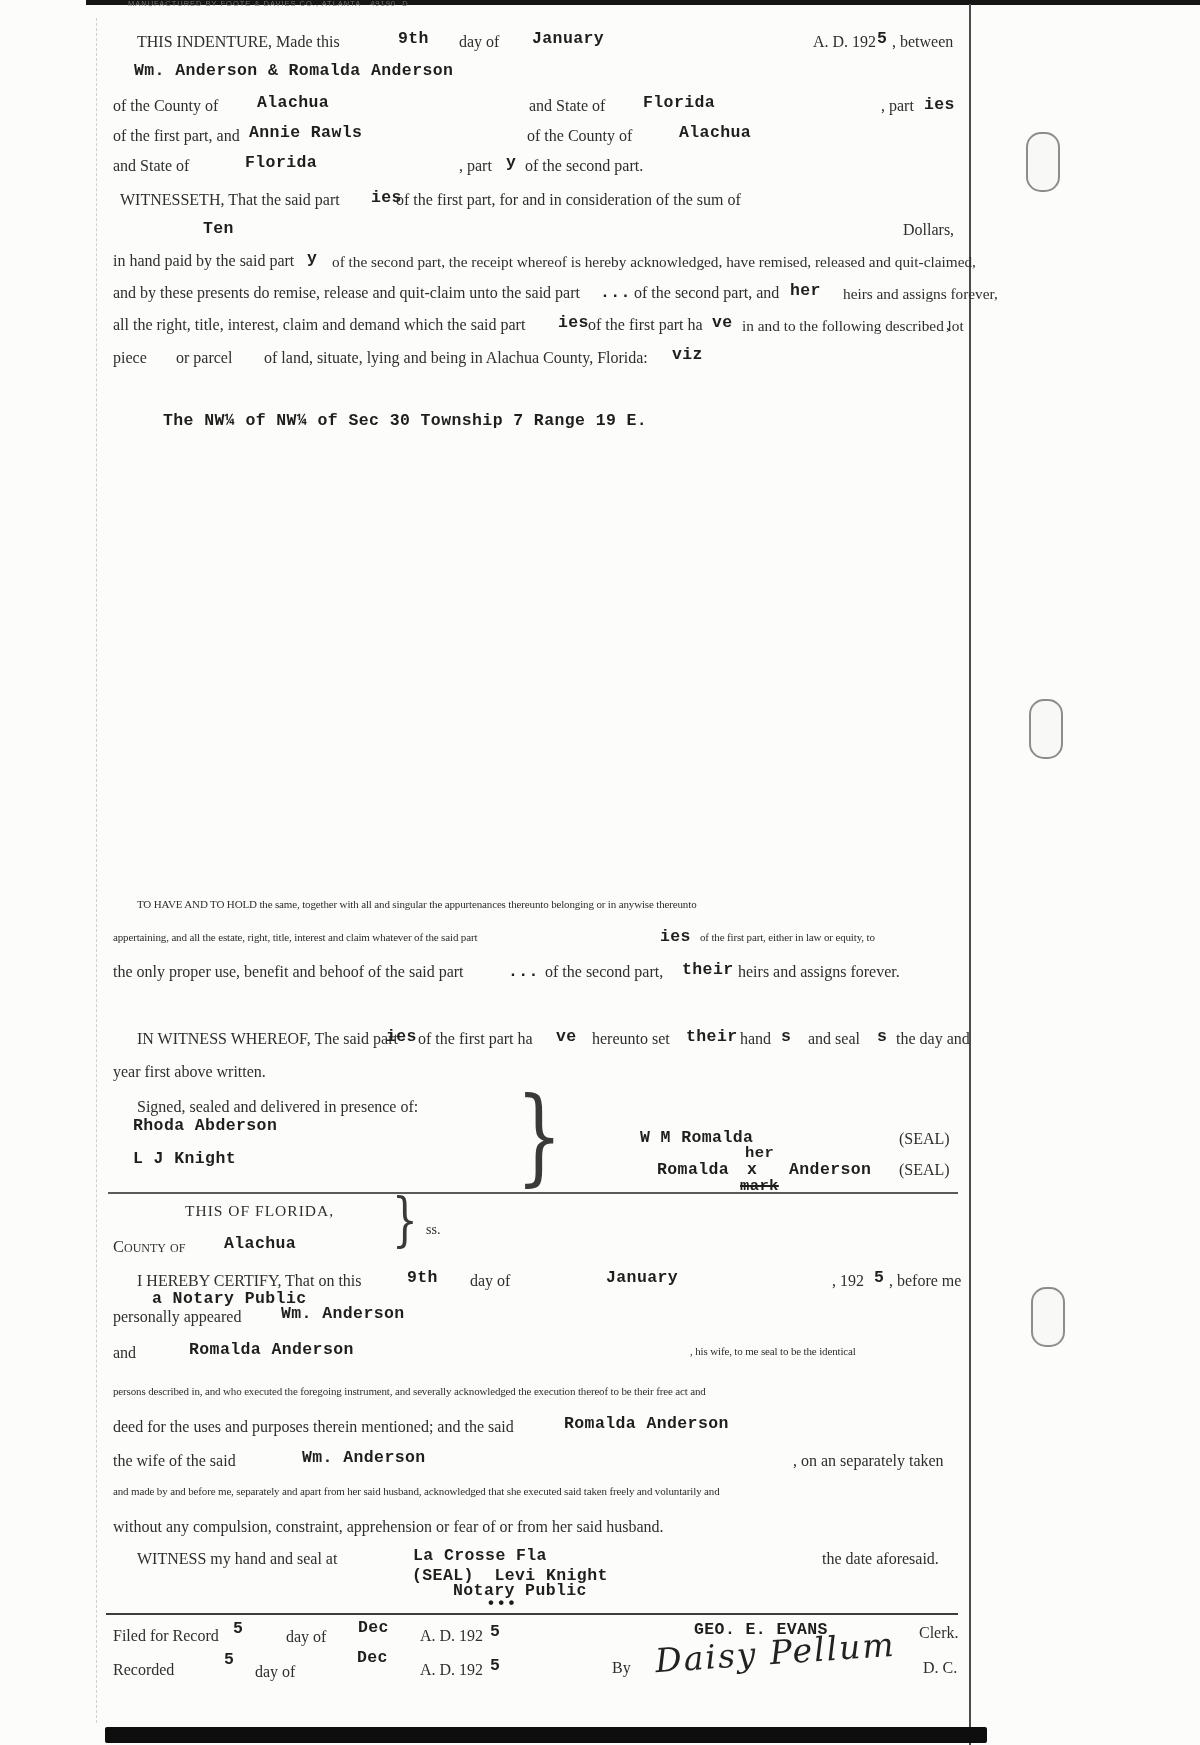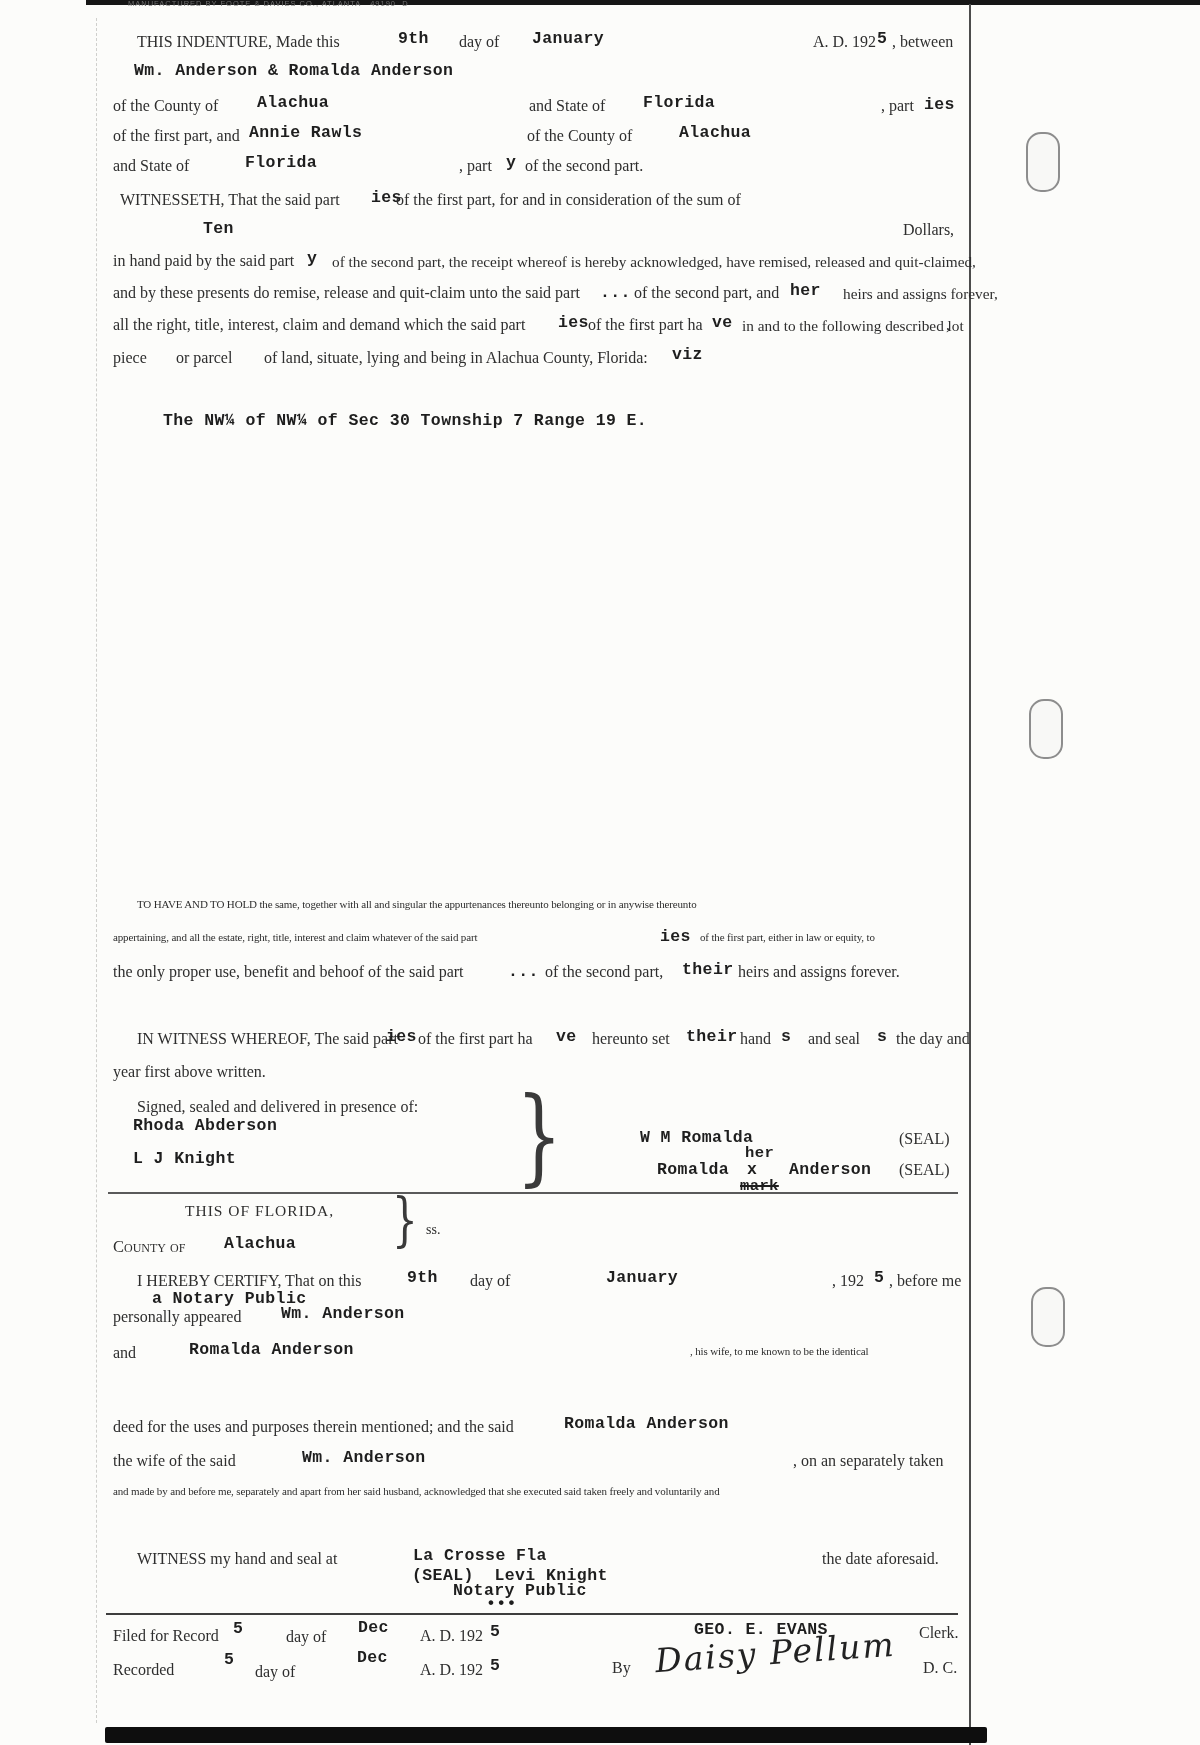--- a/index.html
+++ b/index.html
@@ -158,28 +158,30 @@
   <span class="t" style="left:606px;top:1268px;">January</span>
   <span class="s" style="left:832px;top:1272px;">, 192</span>
   <span class="t" style="left:874px;top:1268px;">5</span>
   <span class="s" style="left:889px;top:1272px;">, before me</span>
   <span class="t" style="left:152px;top:1289px;">a Notary Public</span>
   <span class="s" style="left:113px;top:1308px;">personally appeared</span>
   <span class="t" style="left:281px;top:1304px;">Wm. Anderson</span>
 
   <span class="s" style="left:113px;top:1344px;">and</span>
   <span class="t" style="left:189px;top:1340px;">Romalda Anderson</span>
-  <span class="s long" style="left:690px;top:1345px;">, his wife, to me known to be the identical</span>
-
+  <span class="s long" style="left:690px;top:1345px;">, his wife, to me seal to be the identical</span>
+
+  <span class="s long" style="left:113px;top:1385px;">persons described in, and who executed the foregoing instrument, and severally acknowledged the execution thereof to be their free act and</span>
   <span class="s" style="left:113px;top:1418px;">deed for the uses and purposes therein mentioned; and the said</span>
   <span class="t" style="left:564px;top:1414px;">Romalda Anderson</span>
   <span class="s" style="left:113px;top:1452px;">the wife of the said</span>
   <span class="t" style="left:302px;top:1448px;">Wm. Anderson</span>
   <span class="s" style="left:793px;top:1452px;">, on an separately taken</span>
   <span class="s long" style="left:113px;top:1485px;">and made by and before me, separately and apart from her said husband, acknowledged that she executed said taken freely and voluntarily and</span>
+  <span class="s" style="left:113px;top:1518px;">without any compulsion, constraint, apprehension or fear of or from her said husband.</span>
 
   <span class="s" style="left:137px;top:1550px;">WITNESS my hand and seal at</span>
   <span class="t" style="left:413px;top:1546px;">La Crosse Fla</span>
   <span class="s" style="left:822px;top:1550px;">the date aforesaid.</span>
   <span class="t" style="left:412px;top:1566px;">(SEAL)  Levi Knight</span>
   <span class="t" style="left:453px;top:1581px;">Notary Public</span>
   <span class="t" style="left:486px;top:1594px;">•••</span>
 
   <div class="rule" style="left:106px;top:1613px;width:852px;"></div>
 

